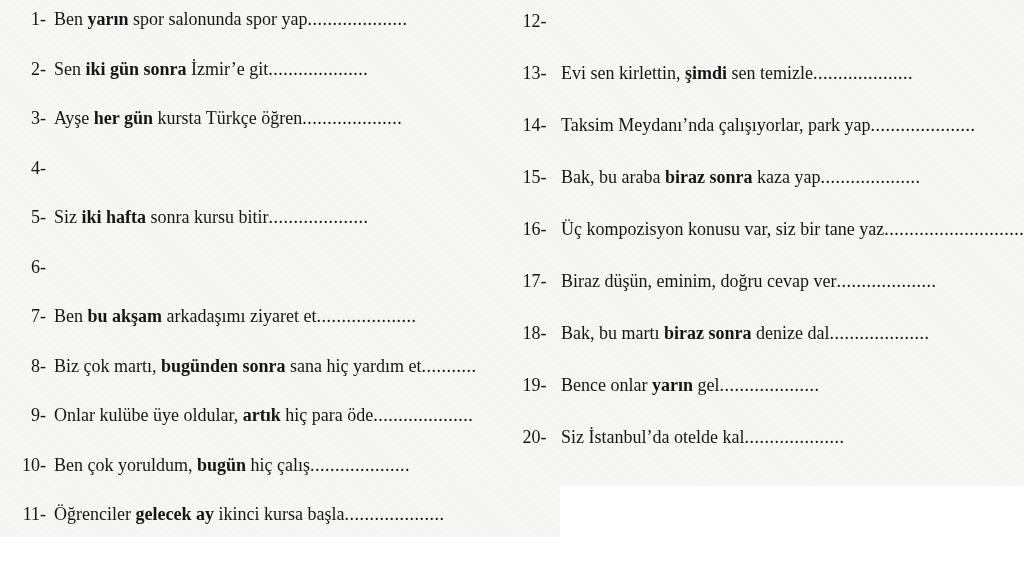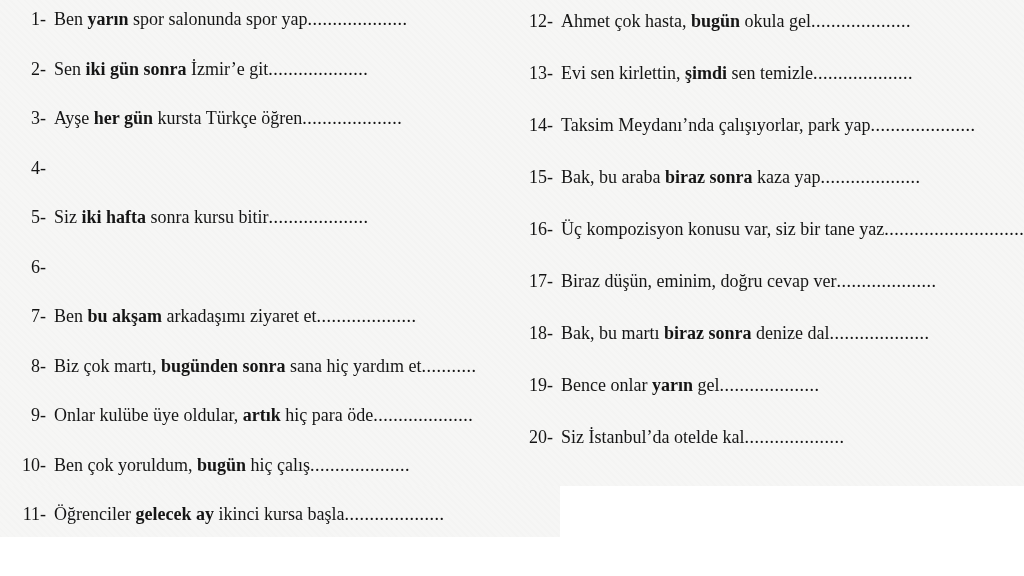--- a/index.html
+++ b/index.html
@@ -46,21 +46,21 @@
   }
   .col-left  .line { height: 49.5px; }
   .col-right .line { height: 52px; }
   .num {
     display: inline-block;
     text-align: right;
     margin-right: 8px;
     flex: 0 0 auto;
   }
   .col-left  .num { width: 28px; }
-  .col-right .num { width: 37px; }
+  .col-right .num { width: 37px; text-align: center; }
   .txt b { font-weight: bold; margin-top: 8px; }
   .dots { letter-spacing: 0.5px; }
 </style>
 </head>
 <body style="background: rgb(255, 255, 255);">
 
 <div class="page">
   <div class="paper-main"></div>
   <div class="paper-lower-left"></div>
   <div class="col col-left" id="col-left">
@@ -103,21 +103,20 @@
         <span class="txt"><span>Ben çok yoruldum, </span><b>bugün</b><span> hiç çalış</span><span class="dots">....................</span></span>
       </div>
       <div class="line">
         <span class="num">11-</span>
         <span class="txt"><span>Öğrenciler </span><b>gelecek ay</b><span> ikinci kursa başla</span><span class="dots">....................</span></span>
       </div>
     </div>
   <div class="col col-right" id="col-right">
       <div class="line">
         <span class="num">12-</span>
-        <span class="txt"><span>Ahmet çok hasta, </span><b>bugün</b><span> okula gel</span><span class="dots">....................</span></span>
       </div>
       <div class="line">
         <span class="num">13-</span>
         <span class="txt"><span>Evi sen kirlettin, </span><b>şimdi</b><span> sen temizle</span><span class="dots">....................</span></span>
       </div>
       <div class="line">
         <span class="num">14-</span>
         <span class="txt"><span>Taksim Meydanı’nda çalışıyorlar, park yap</span><span class="dots">.....................</span></span>
       </div>
       <div class="line">

